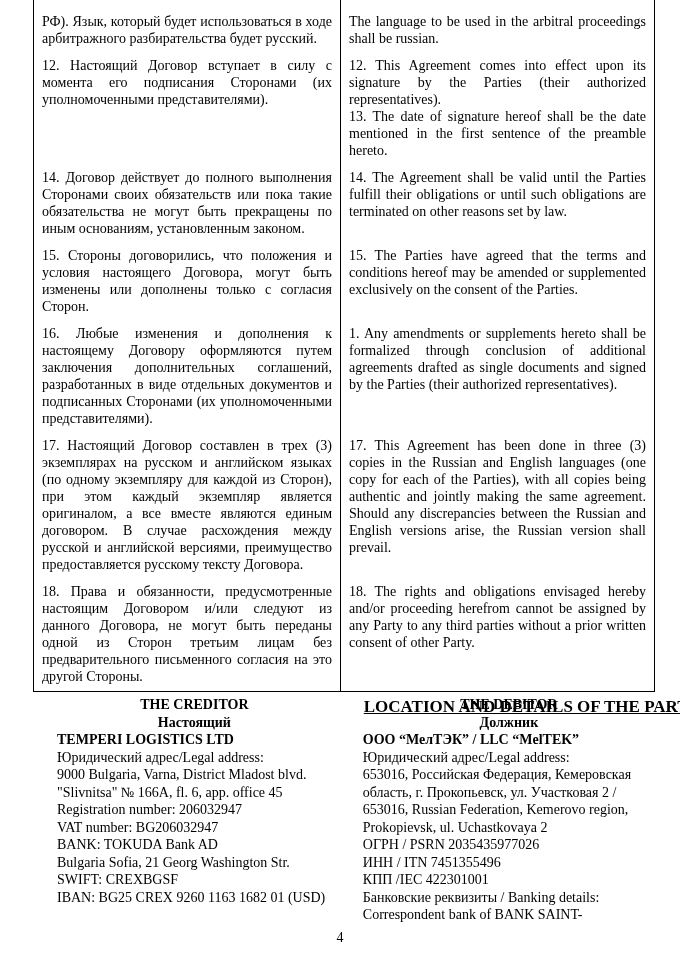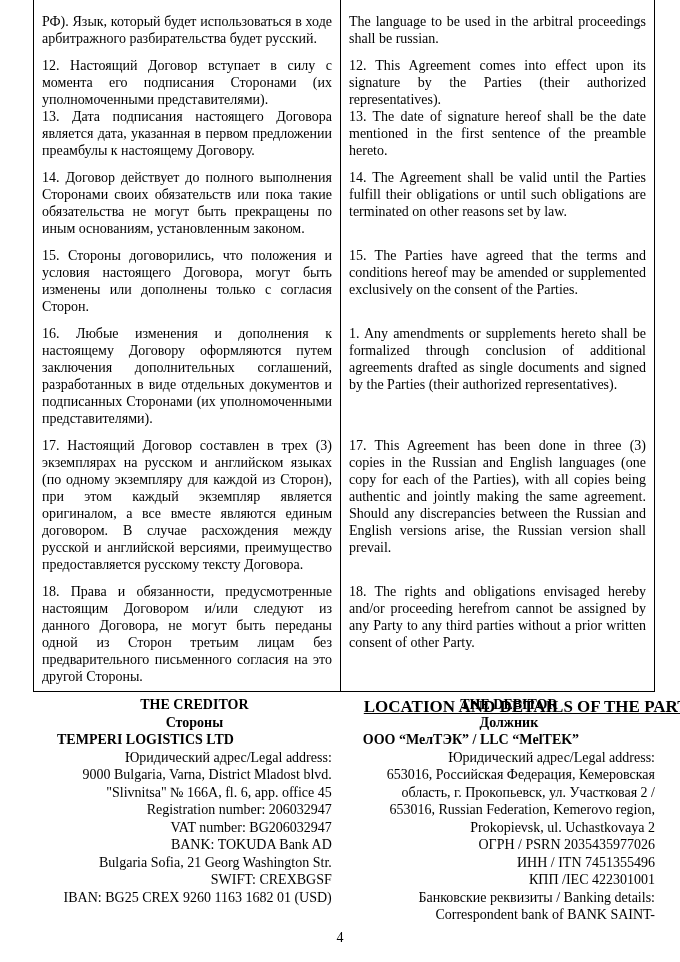--- a/index.html
+++ b/index.html
@@ -84,21 +84,21 @@
   }
   .party-col.creditor { width: 308px; padding-left: 24px; }
   .party-col.debitor  { width: 314px; padding-left: 12px; }
   .party-title {
     text-align: center;
     font-weight: bold;
   }
   .party-name {
     font-weight: bold;
   }
-  .party-line { white-space: nowrap; text-align: right; }
+  .party-line { white-space: nowrap; }
   
   .page-number {
     position: absolute;
     left: 0;
     top: 930px;
     width: 680px;
     text-align: center;
     font-size: 14px;
   }
 </style>
@@ -114,21 +114,20 @@
         <p class="para">РФ). Язык, который будет использоваться в ходе арбитражного разбирательства будет русский.</p>
       </div>
       <div class="clause-cell en">
         <p class="para">The language to be used in the arbitral proceedings shall be russian.</p>
       </div>
     </div>
 
     <div class="clause-row">
       <div class="clause-cell ru">
         <p class="para">12. Настоящий Договор вступает в силу с момента его подписания Сторонами (их уполномоченными представителями).</p>
-        <p class="para">13. Дата подписания настоящего Договора является дата, указанная в первом предложении преамбулы к настоящему Договору.</p>
       </div>
       <div class="clause-cell en">
         <p class="para">12. This Agreement comes into effect upon its signature by the Parties (their authorized representatives).</p>
         <p class="para">13. The date of signature hereof shall be the date mentioned in the first sentence of the preamble hereto.</p>
       </div>
     </div>
 
     <div class="clause-row">
       <div class="clause-cell ru">
         <p class="para">14. Договор действует до полного выполнения Сторонами своих обязательств или пока такие обязательства не могут быть прекращены по иным основаниям, установленным законом.</p>
@@ -175,21 +174,21 @@
     </div>
 
   </div>
 
   <div class="section-heading">LOCATION AND DETAILS OF THE PARTIES</div>
 
   <div class="parties">
 
     <div class="party-col creditor">
       <div class="party-title">THE CREDITOR</div>
-      <div class="party-title">Стороны</div>
+      <div class="party-title">Настоящий</div>
       <div class="party-name">TEMPERI LOGISTICS LTD</div>
       <div class="party-line">Юридический адрес/Legal address:</div>
       <div class="party-line">9000 Bulgaria, Varna, District Mladost blvd.</div>
       <div class="party-line">"Slivnitsa" № 166A, fl. 6, app. office 45</div>
       <div class="party-line">Registration number: 206032947</div>
       <div class="party-line">VAT number: BG206032947</div>
       <div class="party-line">BANK: TOKUDA Bank AD</div>
       <div class="party-line">Bulgaria Sofia, 21 Georg Washington Str.</div>
       <div class="party-line">SWIFT: CREXBGSF</div>
       <div class="party-line">IBAN: BG25 CREX 9260 1163 1682 01 (USD)</div>

